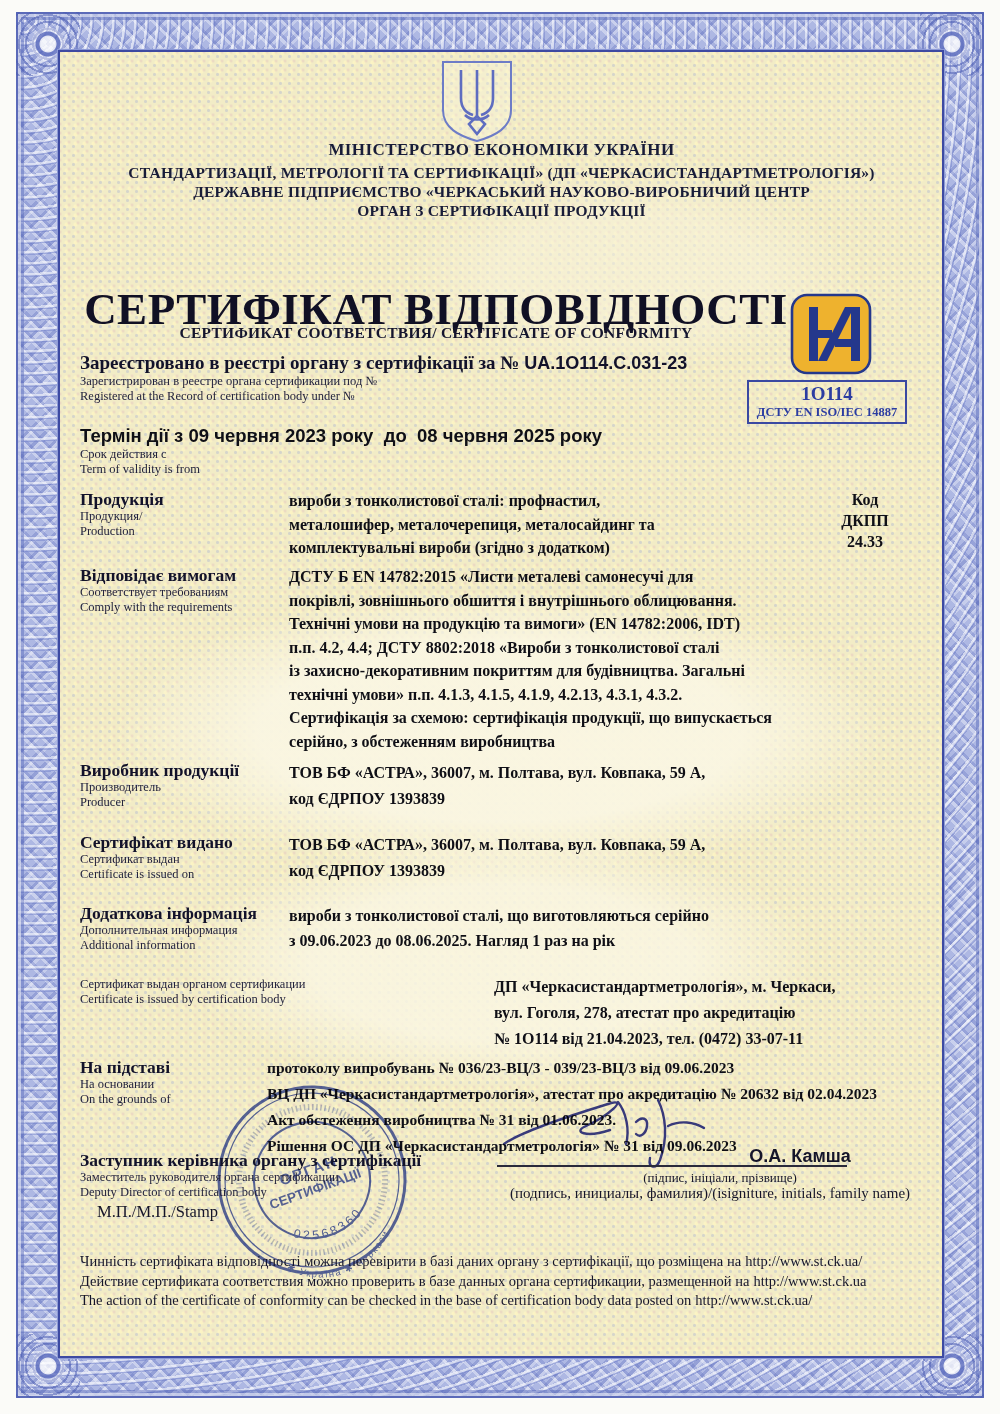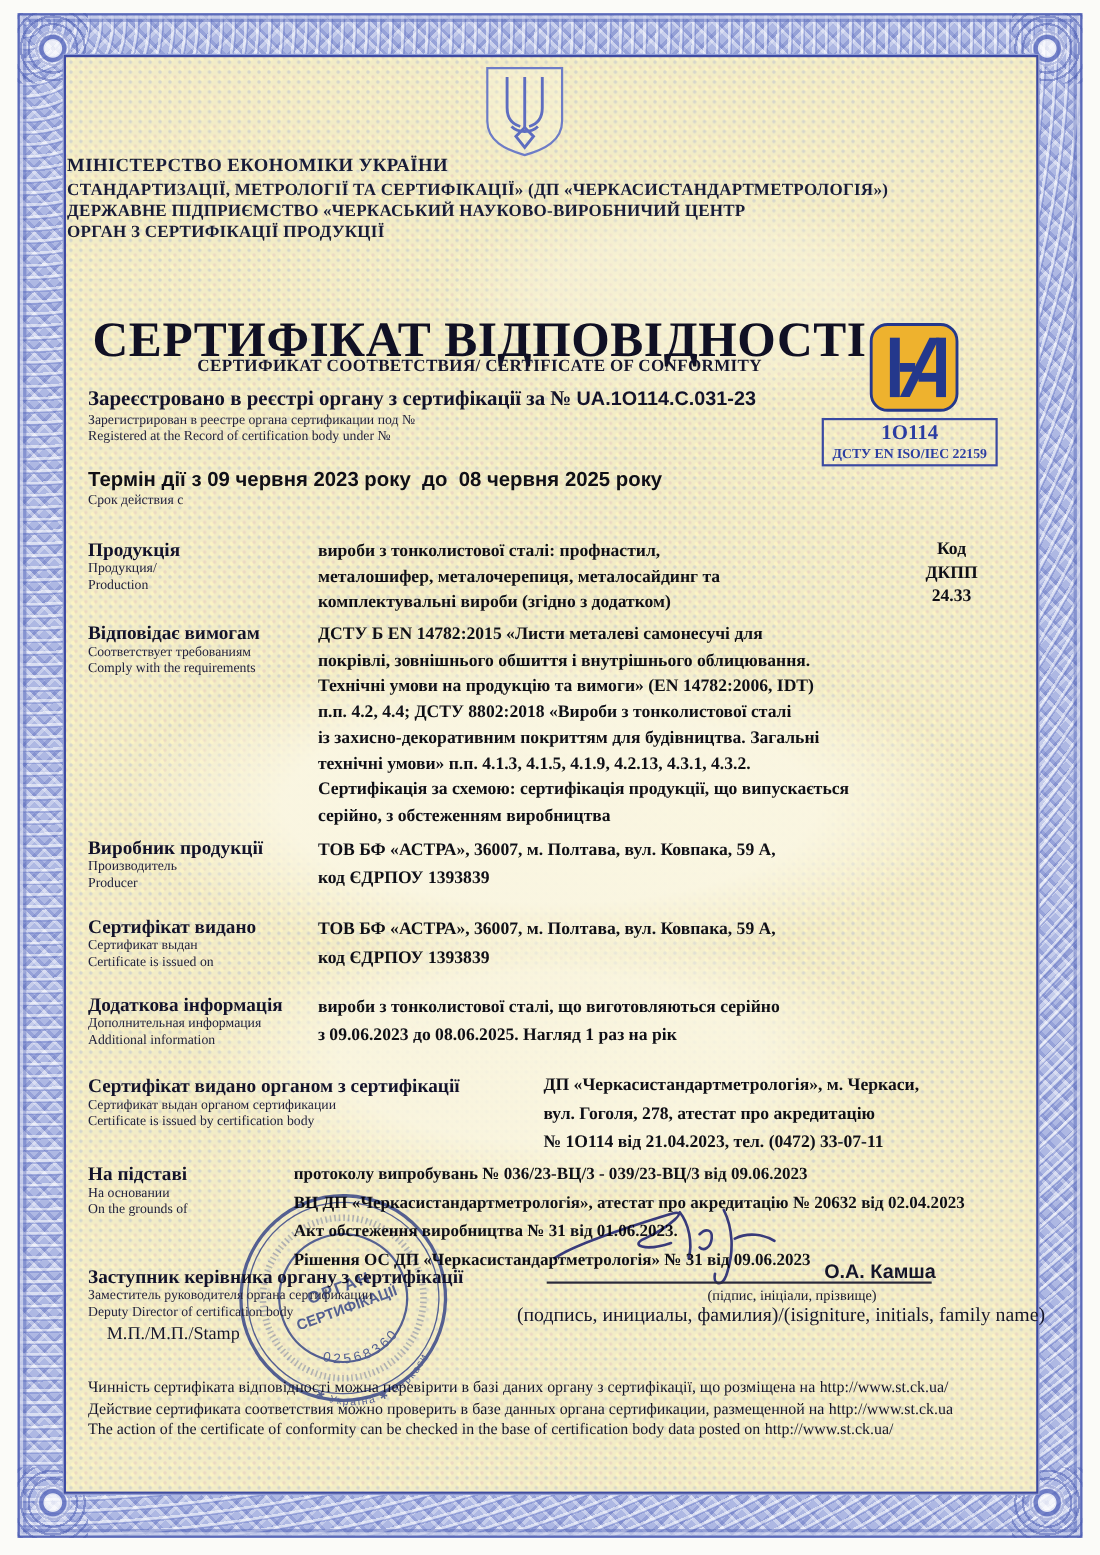--- a/index.html
+++ b/index.html
@@ -50,21 +50,21 @@
   .wash3{left:340px;top:120px;width:460px;height:200px;
     background:radial-gradient(ellipse at 50% 50%, rgba(248,243,220,.55) 0 40%, transparent 70%);}
   
   .abs{position:absolute;}
   .serifB{font-family:"Liberation Serif",serif;font-weight:bold;}
   .sansB{font-family:"Liberation Sans",sans-serif;font-weight:bold;}
   .sub{font-family:"Liberation Serif",serif;font-size:12.5px;line-height:14.5px;color:#23233d;}
   .value{font-family:Liberation Serif, serif;font-weight:bold;font-size:16px;
          line-height:23.5px;color:#0f0f16;white-space:pre-wrap;}
   
-  .hdr{left:1px;right:0;top:88px;color:#181c38;}
+  .hdr{left:1px;right:0;top:88px;text-align:center;color:#181c38;}
   .hdr .h1{font-size:17px;font-weight:bold;letter-spacing:.4px;margin-bottom:3px;}
   .hdr .h2{font-size:15.5px;font-weight:bold;letter-spacing:.2px;line-height:19px;}
   .title{left:0;right:130px;top:231px;text-align:center;font-size:45px;letter-spacing:.5px;color:#101024;}
   .subtitle{left:0;right:130px;top:272px;text-align:center;font-size:15.5px;letter-spacing:.3px;color:#15152e;}
   
   .naau{left:729px;top:240px;}
   .accbox{left:687px;top:328px;width:156px;height:40px;border:2px solid #3a49a2;
           text-align:center;color:#2b3da2;}
   .accbox .c1{font-size:19px;font-weight:bold;font-family:Liberation Serif, serif;margin-top:1px;}
   .accbox .c2{font-size:12.5px;font-weight:bold;font-family:"Liberation Serif",serif;}
@@ -128,35 +128,36 @@
     <g fill="#24388c">
       <rect x="20" y="15" width="9" height="54"></rect>
       <rect x="29" y="38" width="14" height="8"></rect>
       <polygon points="38,69 29,69 56,15 65,15"></polygon>
       <rect x="62" y="15" width="9" height="54"></rect>
       <rect x="46" y="47" width="22" height="8"></rect>
     </g>
   </svg>
   <div class="abs accbox">
     <div class="c1">1О114</div>
-    <div class="c2">ДСТУ EN ISO/IEC 22159</div>
+    <div class="c2">ДСТУ EN ISO/IEC 14887</div>
   </div>
 
   <div class="abs reg">
     <div class="main">
       <span>Зареєстровано в реєстрі органу з сертифікації за №</span>
       <span class="num">UA.1О114.С.031-23</span>
     </div>
     <div class="sub">Зарегистрирован в реестре органа сертификации под №</div>
     <div class="sub">Registered at the Record of certification body under №</div>
   </div>
 
   <div class="abs validity">
     <div class="main">Термін дії з 09 червня 2023 року  до  08 червня 2025 року</div>
     <div class="sub">Срок действия с</div>
+    <div class="sub">Term of validity is from</div>
   </div>
 
   <div class="abs fld-label flabel" style="top:437px">
     <div class="l1">Продукція</div>
     <div class="sub">Продукция/</div>
     <div class="sub">Production</div>
   </div>
   <div class="abs fld-value value" style="top:437px">вироби з тонколистової сталі: профнастил,
 металошифер, металочерепиця, металосайдинг та
 комплектувальні вироби (згідно з додатком)</div>
@@ -196,21 +197,20 @@
 
   <div class="abs fld-label flabel" style="top:851px">
     <div class="l1">Додаткова інформація</div>
     <div class="sub">Дополнительная информация</div>
     <div class="sub">Additional information</div>
   </div>
   <div class="abs fld-value value" style="top:851px;line-height:25px">вироби з тонколистової сталі, що виготовляються серійно
 з 09.06.2023 до 08.06.2025. Нагляд 1 раз на рік</div>
 
   <div class="abs flabel" style="left:20px;top:925px;width:400px">
-    <div class="l1">Сертифікат видано органом з сертифікації</div>
     <div class="sub">Сертификат выдан органом сертификации</div>
     <div class="sub">Certificate is issued by certification body</div>
   </div>
   <div class="abs value" style="left:434px;top:922px;width:450px;line-height:26px">ДП «Черкасистандартметрологія», м. Черкаси,
 вул. Гоголя, 278, атестат про акредитацію
 № 1О114 від 21.04.2023, тел. (0472) 33-07-11</div>
 
   <div class="abs flabel" style="left:20px;top:1005px;width:180px">
     <div class="l1">На підставі</div>
     <div class="sub">На основании</div>
@@ -254,21 +254,21 @@
       <path d="M14 62 C30 50 92 30 118 22 C140 15 118 34 96 44 C82 50 96 56 120 48"></path>
       <path d="M128 20 C136 30 140 48 136 62"></path>
       <path d="M146 40 C152 34 158 36 157 44 C156 52 150 56 146 52"></path>
       <path d="M168 18 C176 34 178 56 170 78 C166 88 158 86 160 76"></path>
       <path d="M178 44 C190 38 204 40 214 46"></path>
     </g>
   </svg>
   <div class="sig-line abs"></div>
   <div class="abs sansB" style="left:640px;top:1094px;width:200px;text-align:center;font-size:18px">О.А. Камша</div>
   <div class="abs" style="left:440px;top:1118px;width:440px;text-align:center;font-size:13px">(підпис, ініціали, прізвище)</div>
-  <div class="abs" style="left:400px;top:1133px;width:500px;text-align:center;font-size:18px">(подпись, инициалы, фамилия)/(isigniture, initials, family name)</div>
+  <div class="abs" style="left:400px;top:1133px;width:500px;text-align:center;font-size:15px">(подпись, инициалы, фамилия)/(isigniture, initials, family name)</div>
 
   <div class="abs footer">
     <div>
       <span>Чинність сертифіката відповідності можна перевірити в базі даних органу з сертифікації, що розміщена на</span><span class="url">http://www.st.ck.ua/</span>
     </div>
     <div>
       <span>Действие сертификата соответствия можно проверить в базе данных органа сертификации, размещенной на</span><span class="url">http://www.st.ck.ua</span>
     </div>
     <div>
       <span>The action of the certificate of conformity can be checked in the base of certification body data posted on</span><span class="url">http://www.st.ck.ua/</span>

